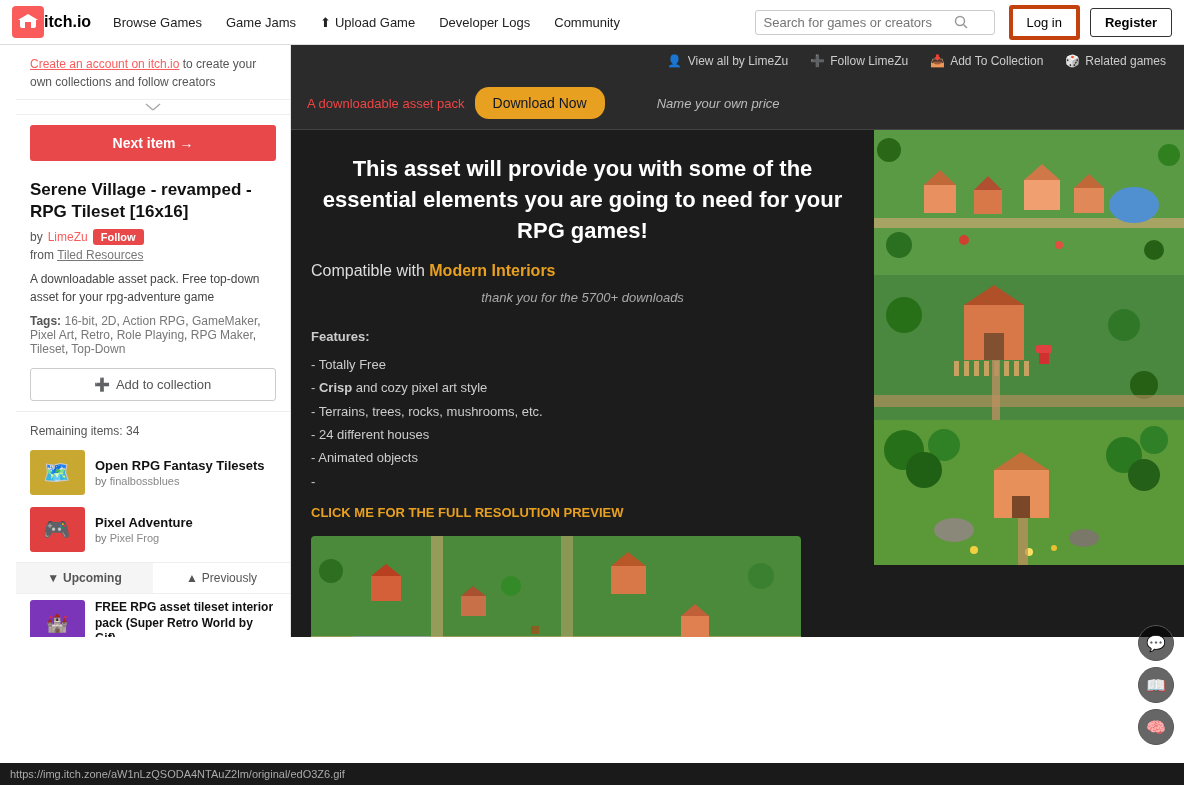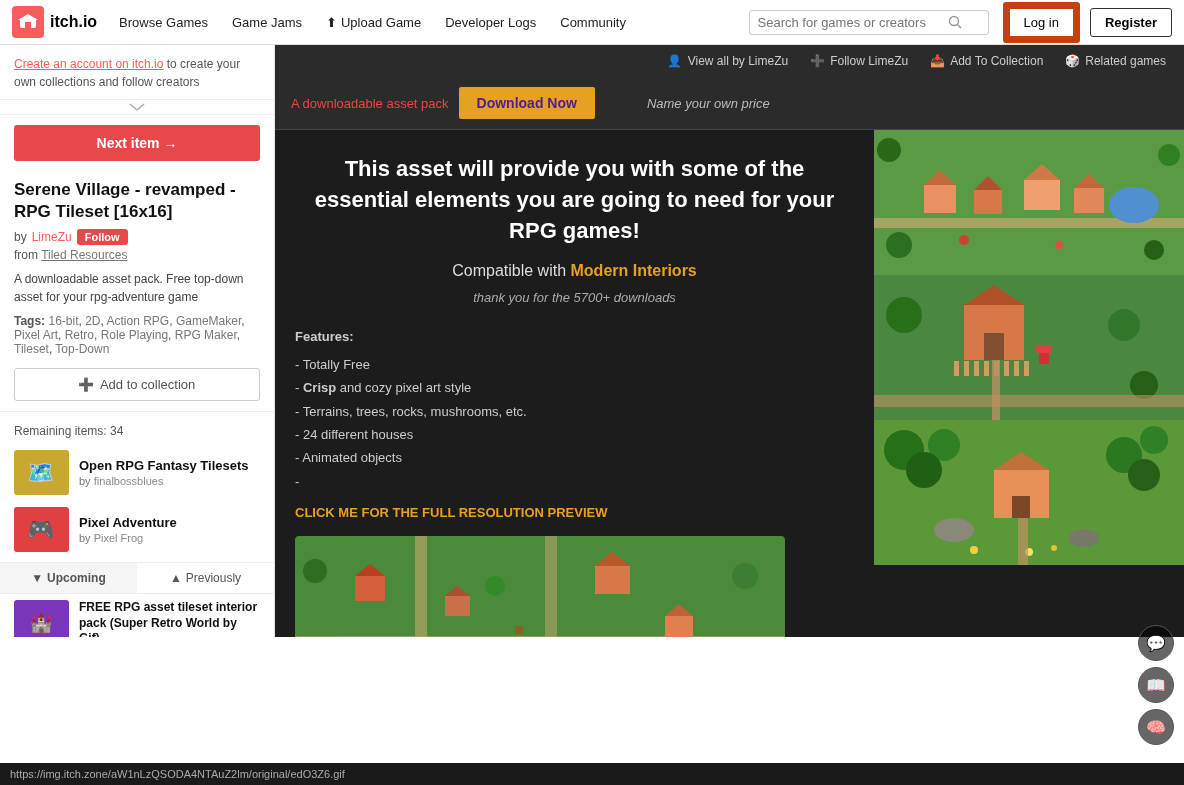--- a/index.html
+++ b/index.html
@@ -4,32 +4,32 @@
   <style>
     * { box-sizing: border-box; margin: 0; padding: 0; }
     body { font-family: 'Segoe UI', Arial, sans-serif; font-size: 13px; background: #fff; overflow: hidden; width: 1184px; height: 785px; }
 
     
     .navbar {
       display: flex; align-items: center; height: 45px;
       background: #fff; border-bottom: 1px solid #ddd;
       padding: 0 12px; gap: 4px; position: relative; z-index: 10;
     }
-    .navbar-logo { display: flex; align-items: center; gap: 6px; font-weight: bold; font-size: 16px; margin-right: 8px; }
+    .navbar-logo { display: flex; align-items: center; font-weight: bold; font-size: 16px; margin-right: 8px; }
     .navbar-logo .logo-icon { width: 32px; height: 32px; background: #fa5c5c; border-radius: 4px; display:flex; align-items:center; justify-content:center; color:#fff; font-size:14px; font-weight:bold; }
     .navbar-link { padding: 0 10px; font-size: 13px; color: #222; cursor: pointer; white-space: nowrap; line-height: 45px; }
     .upload-link { display: flex; align-items: center; gap: 4px; }
     .search-bar { margin-left: auto; display: flex; align-items: center; border: 1px solid #ccc; border-radius: 3px; padding: 4px 8px; width: 240px; }
     .search-bar input { border: none; outline: none; font-size: 13px; width: 190px; color: #555; }
     .search-bar svg { color: #999; }
-    .btn-login { margin-left: 10px; padding: 6px 14px; border: 7px solid #c2410c; border-radius: 3px; background: #fff; cursor: pointer; font-size: 13px; }
+    .btn-login { margin-left: 10px; padding: 6px 14px; border: 4px solid #c2410c; border-radius: 3px; background: #fff; cursor: pointer; font-size: 13px; }
     .btn-register { margin-left: 6px; padding: 6px 14px; border: 1px solid #333; border-radius: 3px; background: #fff; cursor: pointer; font-size: 13px; font-weight: 600; }
 
     
-    .main-layout { display: flex; height: 592px; }
+    .main-layout { display: flex; height: 592px; padding-left: 16px; }
 
     
     .sidebar { width: 275px; min-width: 275px; border-right: 1px solid #e5e5e5; overflow-y: auto; background: #fff; padding: 0; }
     .sidebar-signup { padding: 10px 14px 8px; font-size: 12px; color: #555; border-bottom: 1px solid #eee; line-height: 1.5; }
     .sidebar-signup a { color: #fa5c5c; text-decoration: underline; }
     .sidebar-scroll-hint { display: flex; justify-content: center; padding: 3px 0; border-bottom: 1px solid #eee; }
     .sidebar-scroll-hint svg { color: #aaa; }
     .btn-next-item { margin: 10px 14px; display: flex; align-items: center; justify-content: center; gap: 6px; background: #e8484a; color: #fff; border: none; border-radius: 3px; padding: 10px 0; font-size: 14px; font-weight: 600; cursor: pointer; width: calc(100% - 28px); }
     .game-title { padding: 8px 14px 4px; font-size: 17px; font-weight: bold; color: #111; line-height: 1.3; }
     .game-author { padding: 2px 14px 2px; font-size: 12px; color: #555; display: flex; align-items: center; gap: 5px; }
@@ -64,28 +64,28 @@
     
     .main-content { flex: 1; overflow-y: auto; background: #1c1c1c; position: relative; }
 
     
     .top-action-bar { display: flex; justify-content: flex-end; background: #2b2b2b; padding: 4px 8px; gap: 2px; }
     .action-btn { display: flex; align-items: center; gap: 5px; padding: 5px 10px; background: transparent; border: none; color: #ccc; font-size: 12px; cursor: pointer; border-radius: 3px; }
 
     
     .download-bar { background: #2b2b2b; padding: 10px 16px; display: flex; align-items: center; gap: 10px; border-bottom: 1px solid #444; }
     .asset-type-label { color: #ef4444; font-size: 13px; }
-    .btn-download { background: #e8a020; color: #4c1d95; border: none; border-radius: 2px; padding: 8px 18px; font-size: 14px; font-weight: 700; cursor: pointer; }
+    .btn-download { background: #e8a020; color: #0f172a; border: none; border-radius: 14px; padding: 8px 18px; font-size: 14px; font-weight: 400; cursor: pointer; }
     .name-price { color: #bbb; font-size: 13px; font-style: italic; margin-left: 42px; }
 
     
     .game-content-area { display: flex; }
     .game-description-panel { flex: 1; padding: 24px 20px; color: #ddd; }
     .game-description-panel h1 { font-size: 22px; font-weight: bold; color: #fff; text-align: center; line-height: 1.4; margin-bottom: 16px; }
-    .compatible-line { text-align: center; font-size: 16px; margin-bottom: 10px; color: #ddd; }
+    .compatible-line { font-size: 16px; margin-bottom: 10px; color: #ddd; }
     .compatible-link { color: #e8a020; font-weight: bold; text-decoration: none; }
     .thank-you { text-align: center; font-style: italic; color: #aaa; font-size: 13px; margin-bottom: 20px; }
     .features { font-size: 13px; color: #ccc; line-height: 1.8; }
     .features .feat-title { font-weight: bold; margin-bottom: 4px; }
     .preview-link { color: #e8a020; text-decoration: none; font-size: 13px; font-weight: 600; text-transform: uppercase; display: block; margin-top: 12px; }
     .screenshot-main { width: 100%; margin-top: 16px; }
 
     
     .side-screenshots { width: 310px; min-width: 310px; display: flex; flex-direction: column; gap: 0; }
     .side-ss { width: 310px; height: 145px; background: #333; overflow: hidden; }

